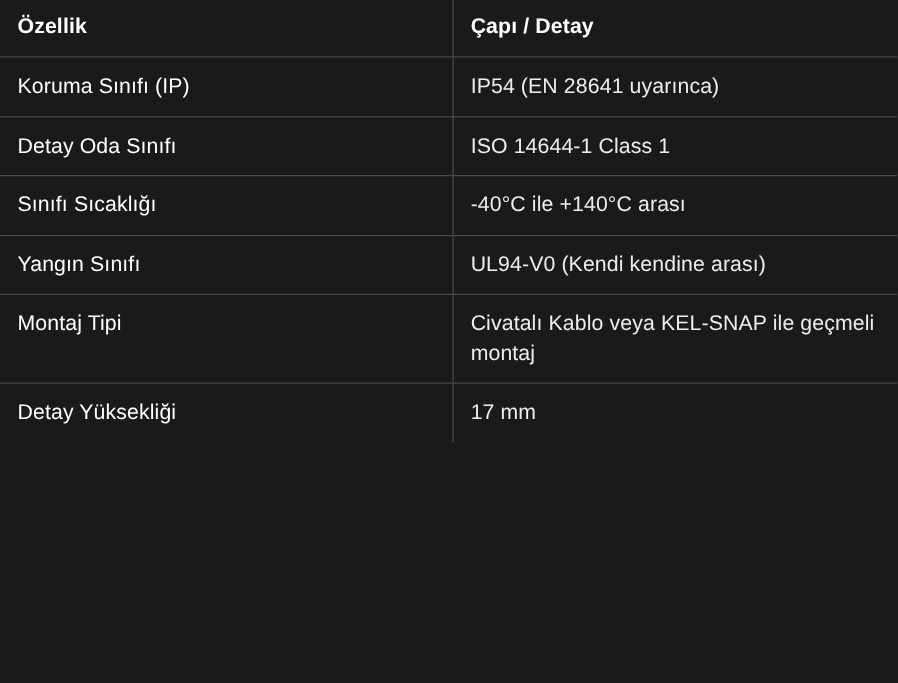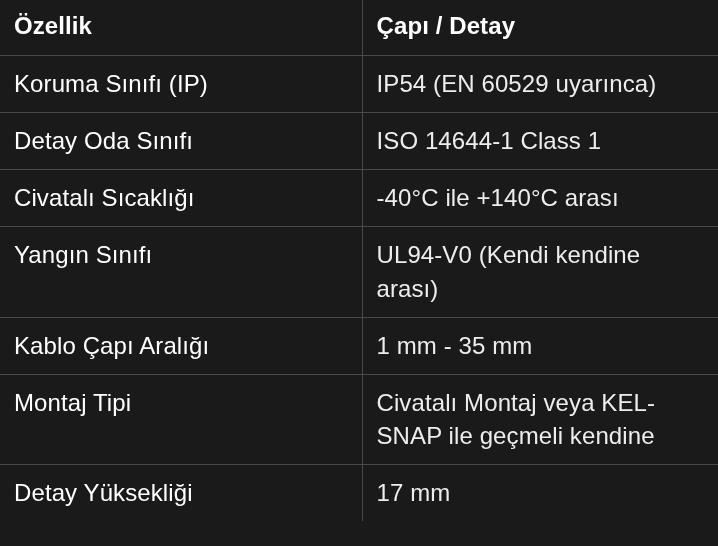--- a/index.html
+++ b/index.html
@@ -21,21 +21,21 @@
   }
   .spec-table col.c1 { width: 362px; }
   .spec-table col.c2 { width: 356px; }
 
   .spec-table th,
   .spec-table td {
     vertical-align: top;
     padding: 11px 14px 12px 14px;
     border-bottom: 1px solid #4a4a4a;
     border-right: 1px solid #4a4a4a;
-    font-size: 24px;
+    font-size: 17px;
     line-height: 1.38;
     letter-spacing: 0.1px;
   }
   .spec-table th:last-child,
   .spec-table td:last-child {
     border-right: none;
   }
   .spec-table thead th {
     font-weight: bold;
     text-align: left;
@@ -65,40 +65,36 @@
   </colgroup>
   <thead>
     <tr>
       <th>Özellik</th>
       <th>Çapı / Detay</th>
     </tr>
   </thead>
   <tbody>
     <tr>
       <td class="key">Koruma Sınıfı (IP)</td>
-      <td class="val">IP54 (EN 60529 uyarınca)</td>
+      <td class="val">IP54 (EN 28641 uyarınca)</td>
     </tr>
     <tr>
       <td class="key">Detay Oda Sınıfı</td>
       <td class="val">ISO 14644-1 Class 1</td>
     </tr>
     <tr>
-      <td class="key">Civatalı Sıcaklığı</td>
+      <td class="key">Sınıfı Sıcaklığı</td>
       <td class="val">-40°C ile +140°C arası</td>
     </tr>
     <tr>
       <td class="key">Yangın Sınıfı</td>
       <td class="val">UL94-V0 (Kendi kendine arası)</td>
     </tr>
     <tr>
-      <td class="key">Kablo Çapı Aralığı</td>
-      <td class="val">1 mm - 35 mm</td>
-    </tr>
-    <tr>
       <td class="key">Montaj Tipi</td>
-      <td class="val">Civatalı Montaj veya KEL-SNAP ile geçmeli kendine</td>
+      <td class="val">Civatalı Kablo veya KEL-SNAP ile geçmeli montaj</td>
     </tr>
     <tr>
       <td class="key">Detay Yüksekliği</td>
       <td class="val">17 mm</td>
     </tr>
   </tbody>
 </table>
 
 </body></html>

